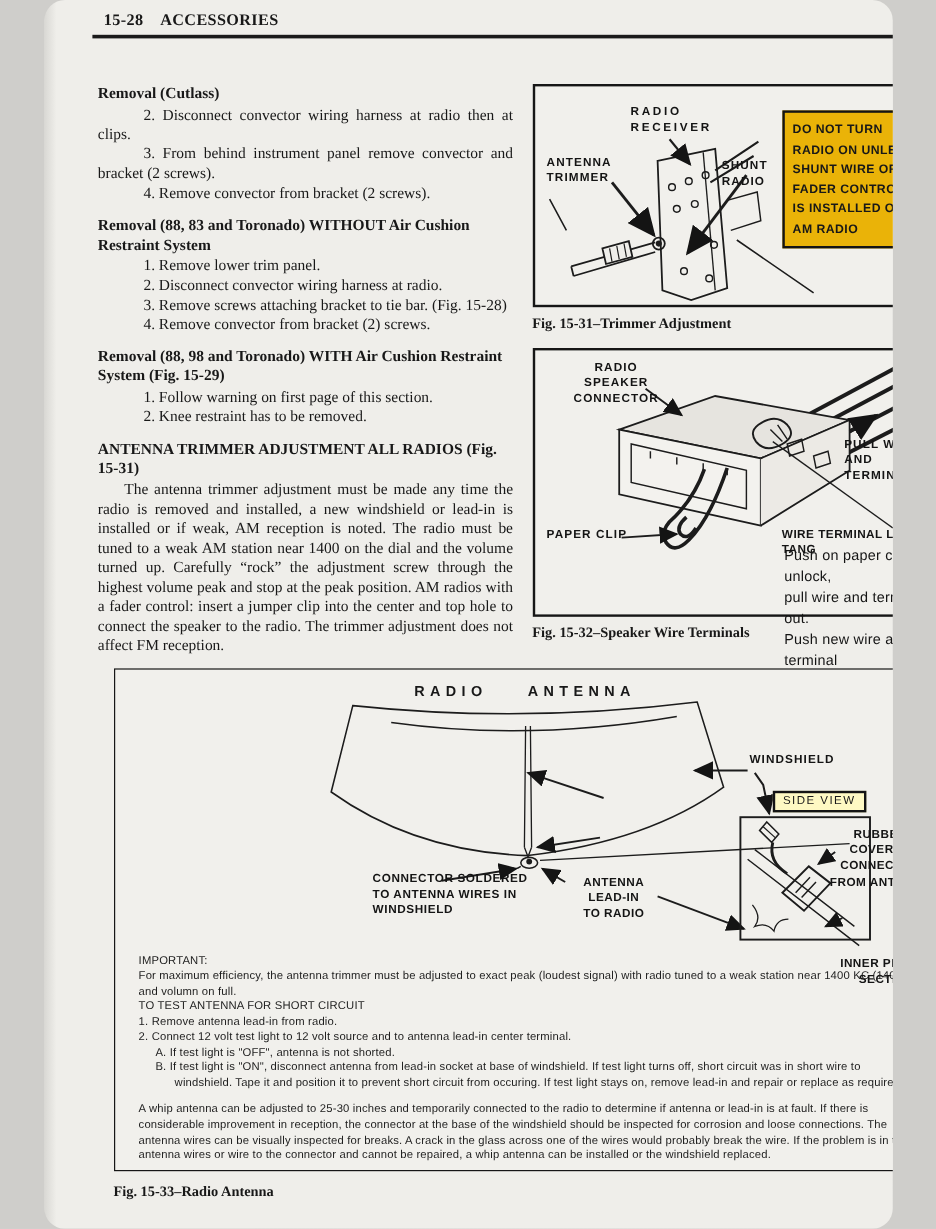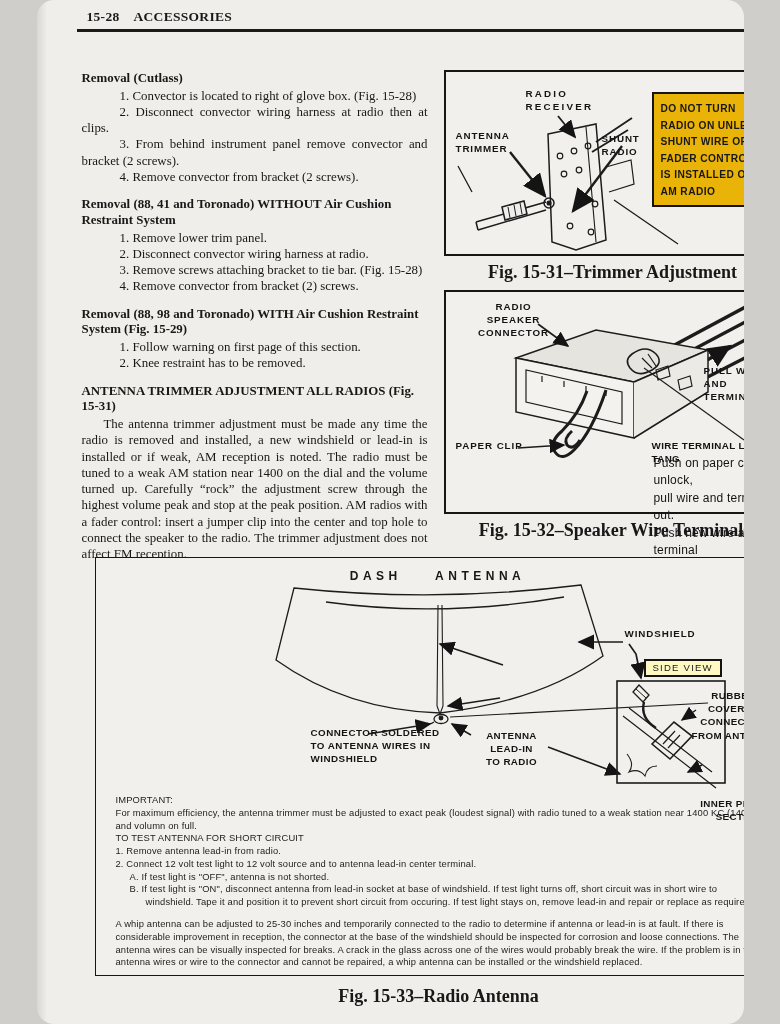--- a/index.html
+++ b/index.html
@@ -17,21 +17,21 @@
   .sect{margin-bottom:12px;}
   .sect h3{margin:0 0 1px 0;font-size:12.9px;line-height:1.22;text-align:left;}
   .step{margin:0;text-indent:38px;}
   .bodypar{margin:0;text-indent:22px;}
   
   .panel{position:absolute;background:#f1f0ec;border:2px solid #161616;}
   .p31{left:407px;top:70px;width:334px;height:182px;padding-left:38px;}
   .p32{left:407px;top:290px;width:338px;height:220px;}
   .p33{left:58px;top:557px;width:684px;height:417px;border-width:1.5px;}
   .panel svg{position:absolute;left:0;top:0;}
-  .caption{position:absolute;font-weight:bold;font-size:18px;text-align:center;font-family:"Liberation Serif",serif;}
+  .caption{position:absolute;font-weight:bold;font-size:12px;font-family:"Liberation Serif",serif;}
   .c31{left:407px;top:262px;width:338px;}
   .c32{left:407px;top:520px;width:342px;}
   .c33{left:58px;top:986px;width:688px;}
   
   .flabel{position:absolute;font-family:"Liberation Sans",sans-serif;font-weight:bold;font-size:9.8px;
           line-height:1.35;letter-spacing:.9px;white-space:pre-line;color:#141414;}
   .flabel.wide{letter-spacing:2.2px;}
   .flabel.soft{font-weight:normal;letter-spacing:.2px;font-size:12px;}
   .warnbox{position:absolute;border:2px solid #141414;background:#eab308;padding:7px 5px 5px 7px;
            font-family:"Liberation Sans",sans-serif;font-weight:bold;font-size:10.2px;line-height:1.62;
@@ -57,27 +57,26 @@
 
   <div class="hdr">
     <span>15-28</span>
     <span>ACCESSORIES</span>
   </div>
   <div class="rule"></div>
 
   <div class="leftcol">
     <div class="sect">
       <h3>Removal (Cutlass)</h3>
-      <p class="step">1. Convector is located to right of glove box. (Fig. 15-28)</p>
       <p class="step">2. Disconnect convector wiring harness at radio then at clips.</p>
       <p class="step">3. From behind instrument panel remove convector and bracket (2 screws).</p>
       <p class="step">4. Remove convector from bracket (2 screws).</p>
     </div>
     <div class="sect">
-      <h3>Removal (88, 41 and Toronado) WITHOUT Air Cushion Restraint System</h3>
+      <h3>Removal (88, 83 and Toronado) WITHOUT Air Cushion Restraint System</h3>
       <p class="step">1. Remove lower trim panel.</p>
       <p class="step">2. Disconnect convector wiring harness at radio.</p>
       <p class="step">3. Remove screws attaching bracket to tie bar. (Fig. 15-28)</p>
       <p class="step">4. Remove convector from bracket (2) screws.</p>
     </div>
     <div class="sect">
       <h3>Removal (88, 98 and Toronado) WITH Air Cushion Restraint System (Fig. 15-29)</h3>
       <p class="step">1. Follow warning on first page of this section.</p>
       <p class="step">2. Knee restraint has to be removed.</p>
     </div>
@@ -243,21 +242,21 @@
         <path d="M527,158 L620,230 M533,150 L616,214" stroke-width="1.2"></path>
 
         <path d="M531,196 q8,10 2,18 q10,-4 16,4 q2,-10 12,-10" stroke-width="1.1"></path>
 
         <path d="M600,152 L586,162" stroke-width="1.5" marker-end="url(#a3)"></path>
 
         <path d="M606,207 L592,214" stroke-width="1.5" marker-end="url(#a3)"></path>
       </g>
     </svg>
 
-    <div class="fig33-title">DASH ANTENNA</div>
+    <div class="fig33-title">RADIO ANTENNA</div>
     <div class="flabel" style="left:529px;top:69px;">WINDSHIELD</div>
     <div class="sideviewbox" style="left:548px;top:101px;">SIDE VIEW</div>
     <div class="flabel" style="left:594px;top:131px;width:88px;text-align:center;letter-spacing:.4px;">RUBBER COVERED
 CONNECTOR
 FROM ANTENNA</div>
     <div class="flabel" style="left:598px;top:195px;width:86px;text-align:right;letter-spacing:.4px;margin-top:44px;">INNER PLENUM
 SECTION OF DASH</div>
     <div class="flabel" style="left:215px;top:168px;letter-spacing:.5px;">CONNECTOR SOLDERED
 TO ANTENNA WIRES IN
 WINDSHIELD</div>

